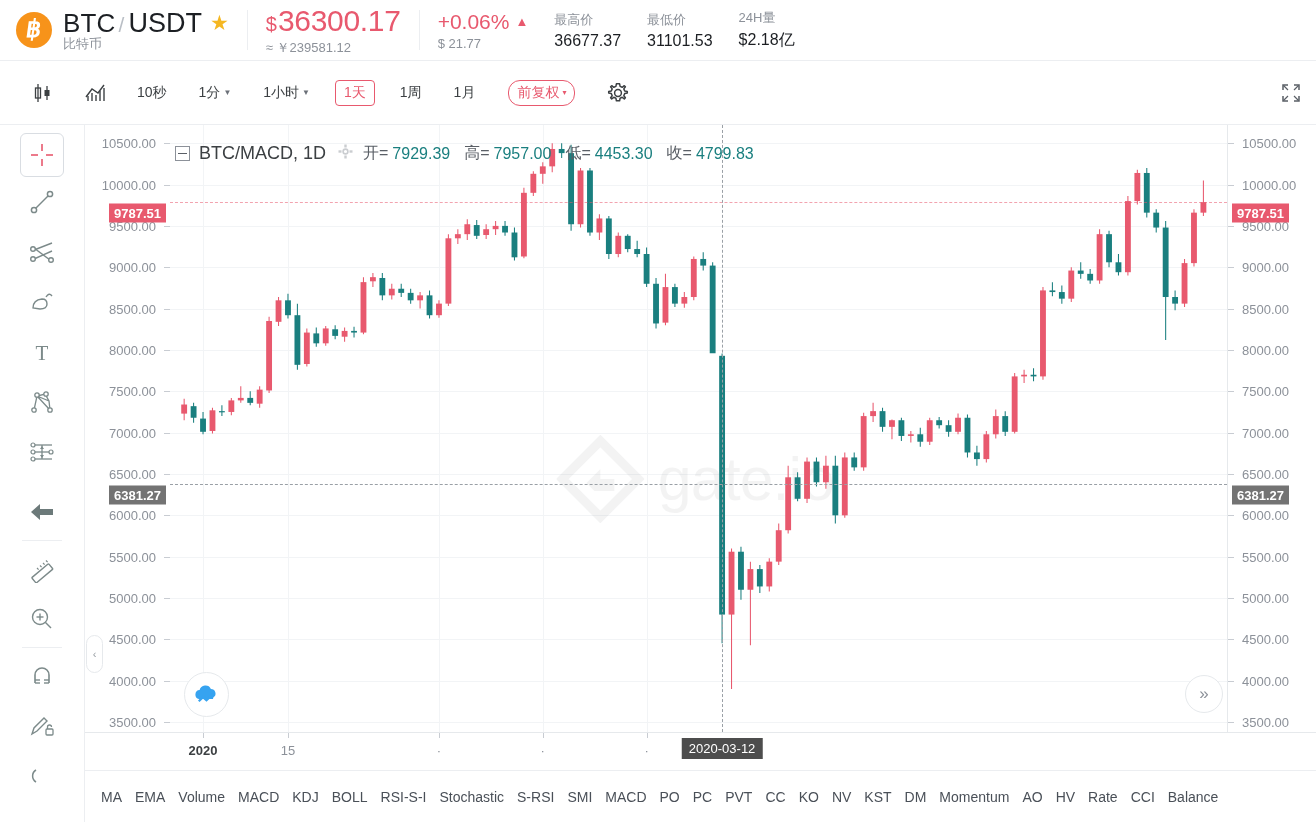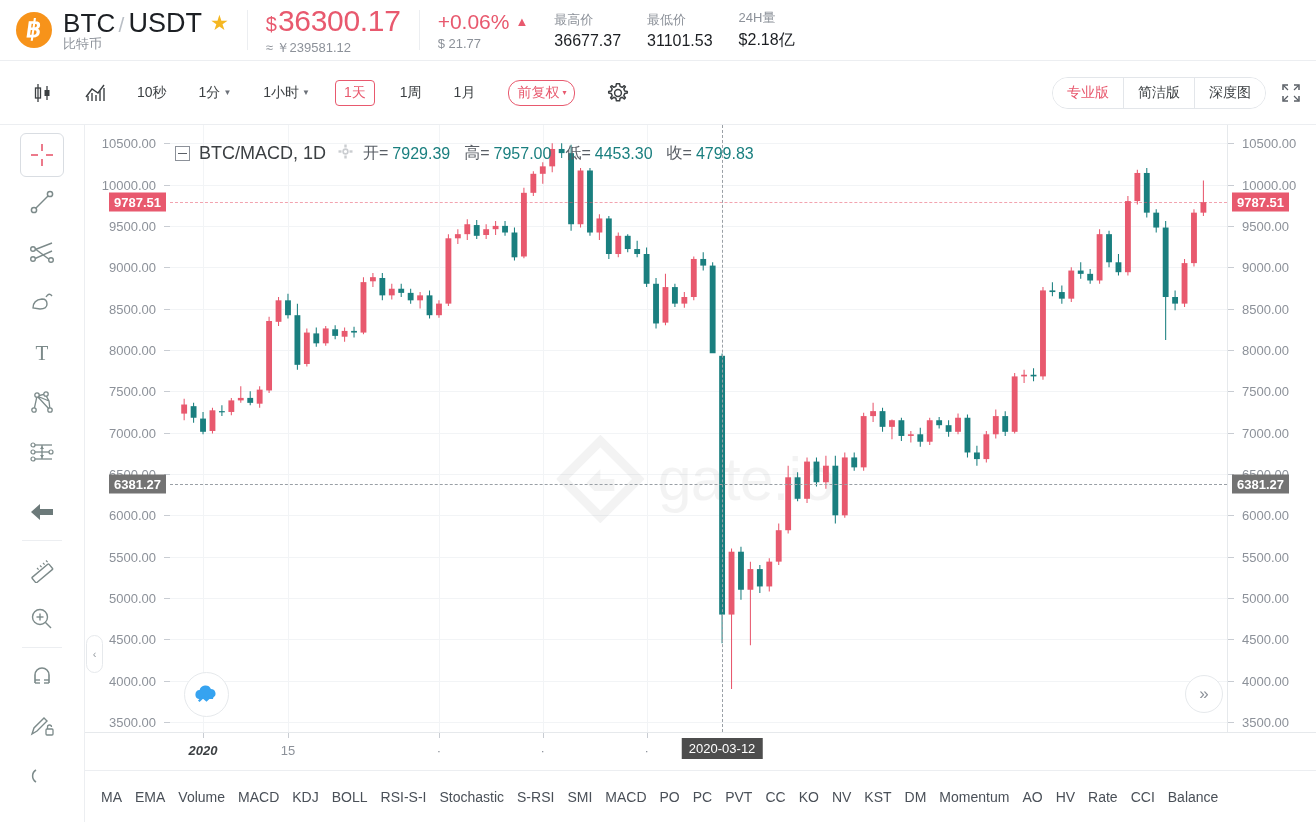--- a/index.html
+++ b/index.html
@@ -111,21 +111,21 @@
 
   .ylab { position: absolute; right: 14px; font-size: 13px; color: #8c9199;
           transform: translateY(-50%); white-space: nowrap;}
   .ylab-r { position: absolute; left: 14px; font-size: 13px; color: #8c9199;
           transform: translateY(-50%); white-space: nowrap;}
   .tick-l { position: absolute; right: 0; width: 6px; height: 1px; background: #c8ccd2; }
   .tick-r { position: absolute; left: 0; width: 6px; height: 1px; background: #c8ccd2; }
 
   .price-badge {
     position: absolute; font-size: 13px; color: #fff; padding: 2px 5px;
-    transform: translateY(-50%); white-space: nowrap; font-weight: bold;
+    transform: translateY(-50%); white-space: nowrap; font-weight: bold; margin-top: 11px;
   }
   .badge-last { background: #e8596e; }
   .badge-cross { background: #737373; }
 
   .gridline-h { position: absolute; left: 0; width: 1057px; height: 1px; background: #f2f4f6; }
   .gridline-v { position: absolute; top: 0; width: 1px; height: 607px; background: #f2f4f6; }
 
   .xlab { position: absolute; font-size: 13px; color: #8c9199; top: 10px;
           transform: translateX(-50%); white-space: nowrap;}
   .xlab.bold { color: #3c4043; font-weight: bold; }
@@ -290,25 +290,20 @@
       <div class="tb-icon" style="margin-left:8px">
         <svg width="22" height="22" viewBox="0 0 22 22">
           <circle cx="11" cy="11" r="3.4" fill="none" stroke="#3c4043" stroke-width="1.5"></circle>
           <path d="M11 1.8 l1.6 0 .5 2.6 2.1 .9 2.1-1.6 1.1 1.1 -1.6 2.1 .9 2.1 2.6 .5 0 1.6 -2.6 .5 -.9 2.1 1.6 2.1 -1.1 1.1 -2.1-1.6 -2.1 .9 -.5 2.6 -1.6 0" fill="none" stroke="#3c4043" stroke-width="1.5" stroke-linejoin="round"></path>
           <path d="M11 1.8 l-1.6 0 -.5 2.6 -2.1 .9 -2.1-1.6 -1.1 1.1 1.6 2.1 -.9 2.1 -2.6 .5 0 1.6 2.6 .5 .9 2.1 -1.6 2.1 1.1 1.1 2.1-1.6 2.1 .9 .5 2.6 1.6 0" fill="none" stroke="#3c4043" stroke-width="1.5" stroke-linejoin="round"></path>
         </svg>
       </div>
     </div>
 
     <div class="tb-right">
-      <div class="seg-group">
-        <div class="seg active">专业版</div>
-        <div class="seg">简洁版</div>
-        <div class="seg">深度图</div>
-      </div>
       <div class="expand-ic">
         <svg width="22" height="22" viewBox="0 0 22 22">
           <path d="M3 8 V3 H8 M14 3 H19 V8 M19 14 V19 H14 M8 19 H3 V14" fill="none" stroke="#5a5f66" stroke-width="1.5"></path>
           <path d="M3.5 3.5 L8 8 M18.5 3.5 L14 8 M18.5 18.5 L14 14 M3.5 18.5 L8 14" fill="none" stroke="#5a5f66" stroke-width="1.2"></path>
         </svg>
       </div>
     </div>
   </div>
 
   <div class="rail">
@@ -754,21 +749,21 @@
         <div class="ylab-r" style="top: 100.891px;">9500.00</div>
         <div class="tick-r" style="top: 100.891px;"></div>
         <div class="ylab-r" style="top: 59.5422px;">10000.00</div>
         <div class="tick-r" style="top: 59.5422px;"></div>
         <div class="ylab-r" style="top: 18.1935px;">10500.00</div>
         <div class="tick-r" style="top: 18.1935px;"></div>
         <div class="price-badge badge-last" style="top: 77.1146px; left: 4px;">9787.51</div>
         <div class="price-badge badge-cross" style="top: 358.802px; left: 4px;">6381.27</div>
       </div>
     <div class="axis-bottom" id="axis-bottom">
-        <div class="xlab bold" style="left: 118.031px; font-style: italic;">2020</div>
+        <div class="xlab bold" style="left: 118.031px;">2020</div>
         <div class="xtick" style="left: 118.031px;"></div>
         <div class="xlab" style="left: 202.969px;">15</div>
         <div class="xtick" style="left: 202.969px;"></div>
         <div class="xlab" style="left: 353.969px;">·</div>
         <div class="xtick" style="left: 353.969px;"></div>
         <div class="xlab" style="left: 457.781px;">·</div>
         <div class="xtick" style="left: 457.781px;"></div>
         <div class="xlab" style="left: 561.594px;">·</div>
         <div class="xtick" style="left: 561.594px;"></div>
         <div class="x-badge" style="left: 637.094px;">2020-03-12</div>

